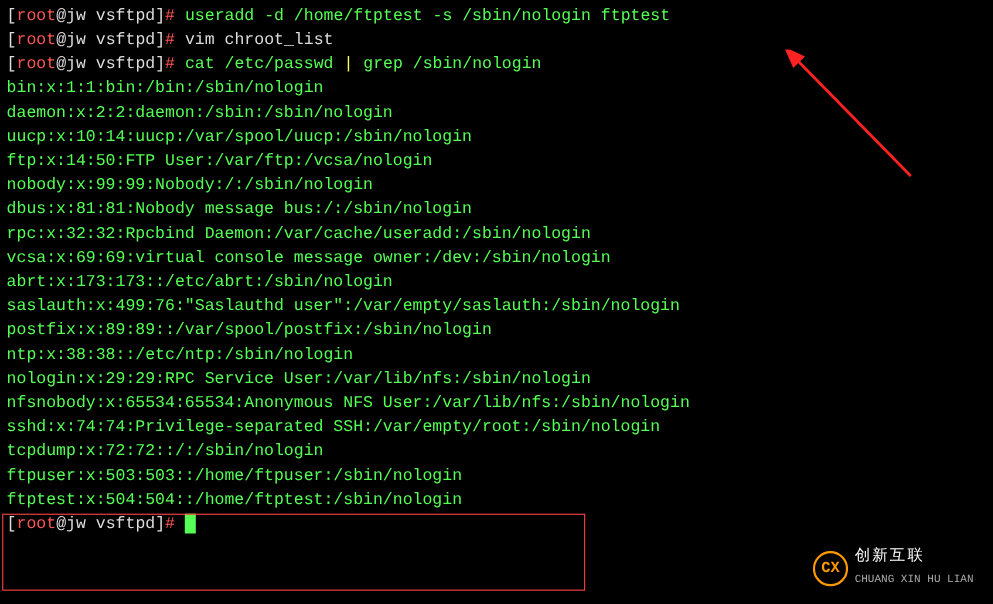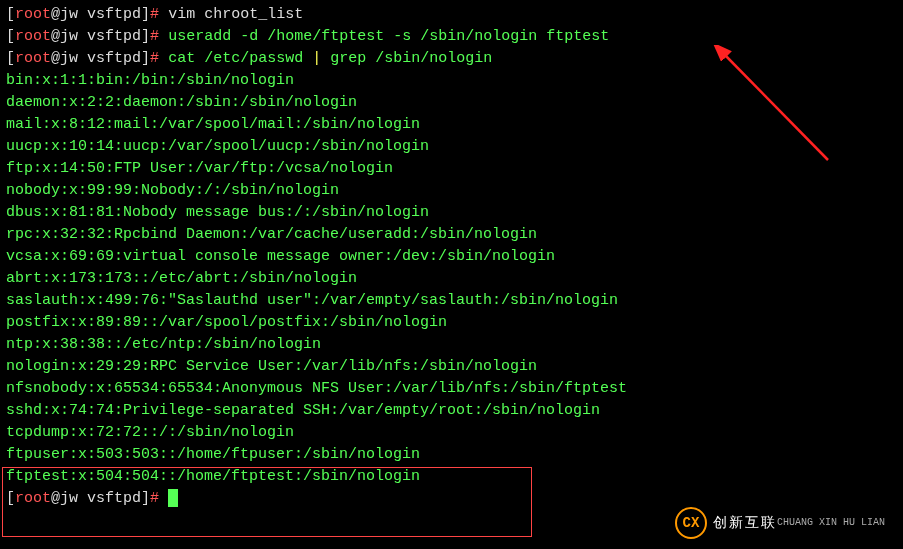--- a/index.html
+++ b/index.html
@@ -50,45 +50,44 @@
       gap: 6px;
       pointer-events: none;
     }
     .logo-icon {
       width: 32px; height: 32px;
       border: 2px solid #ff9900;
       border-radius: 50%;
       display: flex; align-items: center; justify-content: center;
       color: #ff9900; font-weight: bold; font-size: 14px;
     }
-    .logo-text { display: flex; flex-direction: row; font-size: 10px; color: #aaa; }
+    .logo-text { display: flex; flex-direction: column; font-size: 10px; color: #aaa; }
     .logo-text .big { font-size: 14px; color: #fff; letter-spacing: 2px; }
   </style>
 </head>
 <body>
 
 <div>
+  <div class="line"><span class="white">[</span><span class="red">root</span><span class="white">@</span><span class="white">jw</span><span class="white"> </span><span class="white">vsftpd</span><span class="white">]</span><span class="red">#</span><span class="white"> </span><span class="green">useradd -d /home/ftptest -s /sbin/nologin ftptest</span></div>
   <div class="line"><span class="white">[</span><span class="red">root</span><span class="white">@</span><span class="white">jw</span><span class="white"> </span><span class="white">vsftpd</span><span class="white">]</span><span class="red">#</span><span class="white"> </span><span class="white">vim chroot_list</span></div>
-  <div class="line"><span class="white">[</span><span class="red">root</span><span class="white">@</span><span class="white">jw</span><span class="white"> </span><span class="white">vsftpd</span><span class="white">]</span><span class="red">#</span><span class="white"> </span><span class="green">useradd -d /home/ftptest -s /sbin/nologin ftptest</span></div>
   <div class="line"><span class="white">[</span><span class="red">root</span><span class="white">@</span><span class="white">jw</span><span class="white"> </span><span class="white">vsftpd</span><span class="white">]</span><span class="red">#</span><span class="white"> </span><span class="green">cat /etc/passwd</span><span class="white"> </span><span class="yellow">|</span><span class="white"> </span><span class="green">grep /sbin/nologin</span></div>
   <div class="line green">bin:x:1:1:bin:/bin:/sbin/nologin</div>
   <div class="line green">daemon:x:2:2:daemon:/sbin:/sbin/nologin</div>
-  <div class="line green">mail:x:8:12:mail:/var/spool/mail:/sbin/nologin</div>
   <div class="line green">uucp:x:10:14:uucp:/var/spool/uucp:/sbin/nologin</div>
   <div class="line green">ftp:x:14:50:FTP User:/var/ftp:/vcsa/nologin</div>
   <div class="line green">nobody:x:99:99:Nobody:/:/sbin/nologin</div>
   <div class="line green">dbus:x:81:81:Nobody message bus:/:/sbin/nologin</div>
   <div class="line green">rpc:x:32:32:Rpcbind Daemon:/var/cache/useradd:/sbin/nologin</div>
   <div class="line green">vcsa:x:69:69:virtual console message owner:/dev:/sbin/nologin</div>
   <div class="line green">abrt:x:173:173::/etc/abrt:/sbin/nologin</div>
   <div class="line green">saslauth:x:499:76:"Saslauthd user":/var/empty/saslauth:/sbin/nologin</div>
   <div class="line green">postfix:x:89:89::/var/spool/postfix:/sbin/nologin</div>
   <div class="line green">ntp:x:38:38::/etc/ntp:/sbin/nologin</div>
   <div class="line green">nologin:x:29:29:RPC Service User:/var/lib/nfs:/sbin/nologin</div>
-  <div class="line green">nfsnobody:x:65534:65534:Anonymous NFS User:/var/lib/nfs:/sbin/ftptest</div>
+  <div class="line green">nfsnobody:x:65534:65534:Anonymous NFS User:/var/lib/nfs:/sbin/nologin</div>
   <div class="line green">sshd:x:74:74:Privilege-separated SSH:/var/empty/root:/sbin/nologin</div>
   <div class="line green">tcpdump:x:72:72::/:/sbin/nologin</div>
   <div class="line green">ftpuser:x:503:503::/home/ftpuser:/sbin/nologin</div>
   <div class="line green">ftptest:x:504:504::/home/ftptest:/sbin/nologin</div>
   <div class="line"><span class="white">[</span><span class="red">root</span><span class="white">@</span><span class="white">jw</span><span class="white"> </span><span class="white">vsftpd</span><span class="white">]</span><span class="red">#</span><span class="white"> </span><span class="cursor"></span></div>
 </div>
 
 <div class="highlight-box"></div>
 
 <svg class="arrow" width="130" height="130" viewBox="0 0 130 130">

